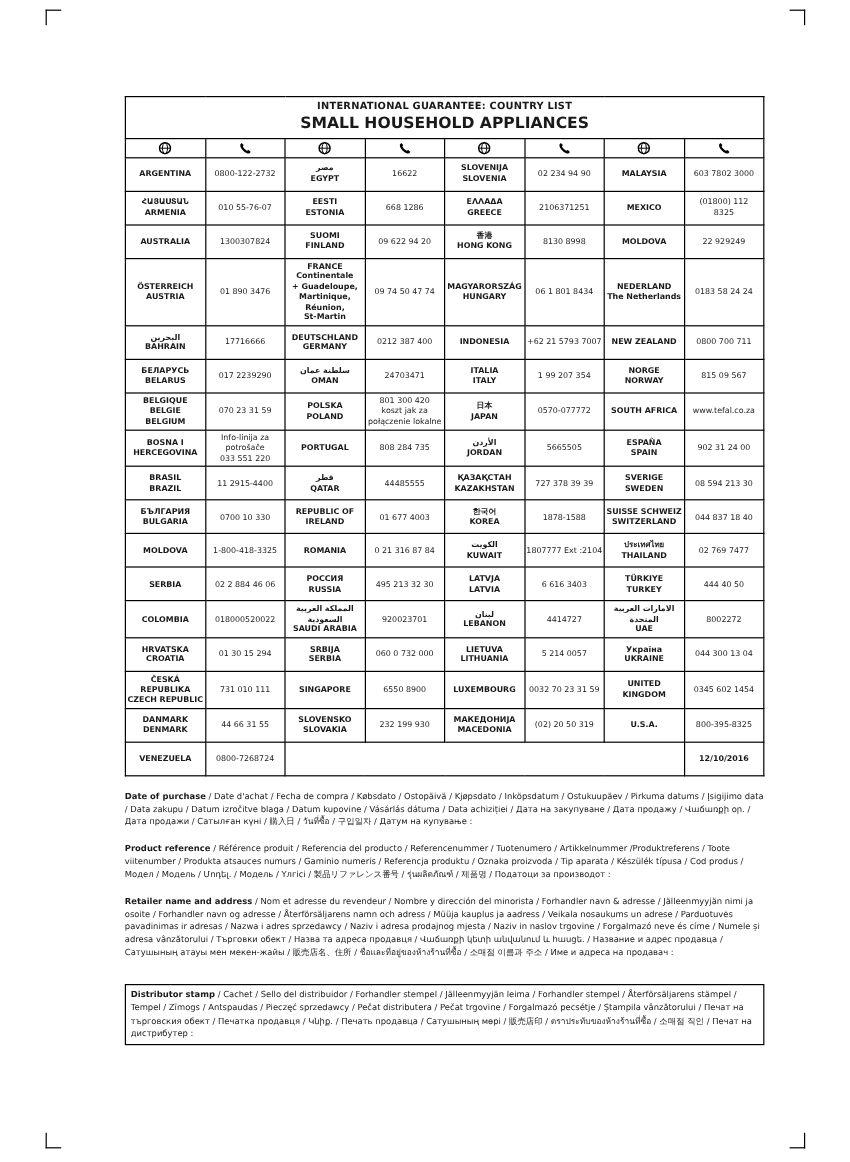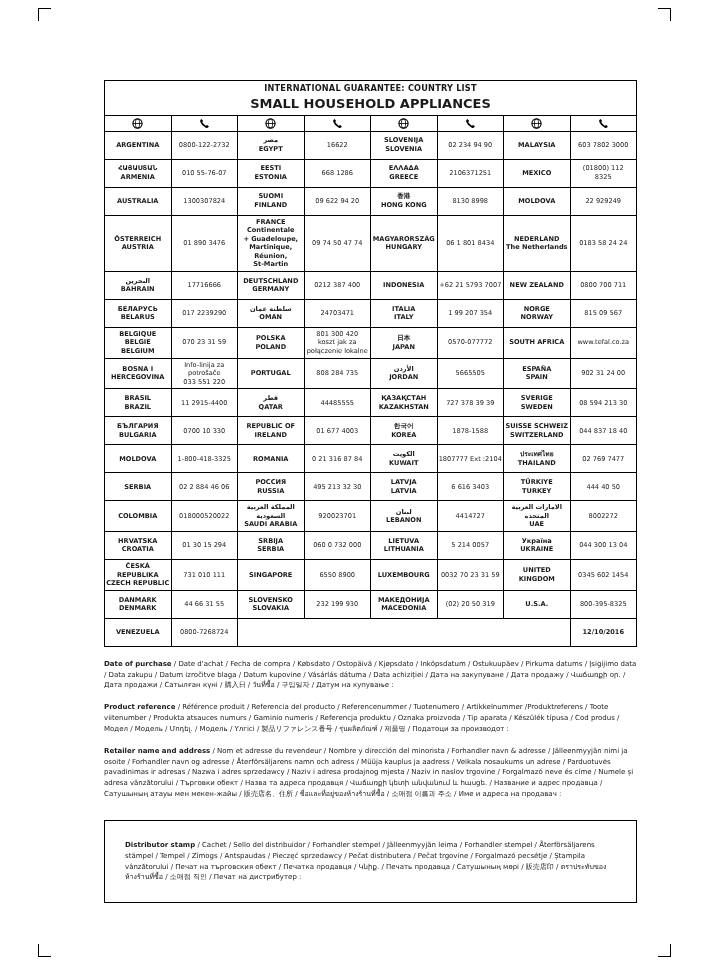--- a/index.html
+++ b/index.html
@@ -64,21 +64,21 @@
     font-size: 7px;
     line-height: 1.55;
     text-align: left;
   }
   .footer p b { font-weight: bold; }
   .stamp-box {
     border: 1px solid #000;
     padding: 3px 4px;
     margin-top: 20px;
   }
-  .stamp-box p { margin: 16px; }
+  .stamp-box p { margin: 0; }
 </style>
 </head>
 <body>
 
 <div class="page">
 
   <div class="crop tl"></div>
   <div class="crop tr"></div>
   <div class="crop bl"></div>
   <div class="crop br"></div>

